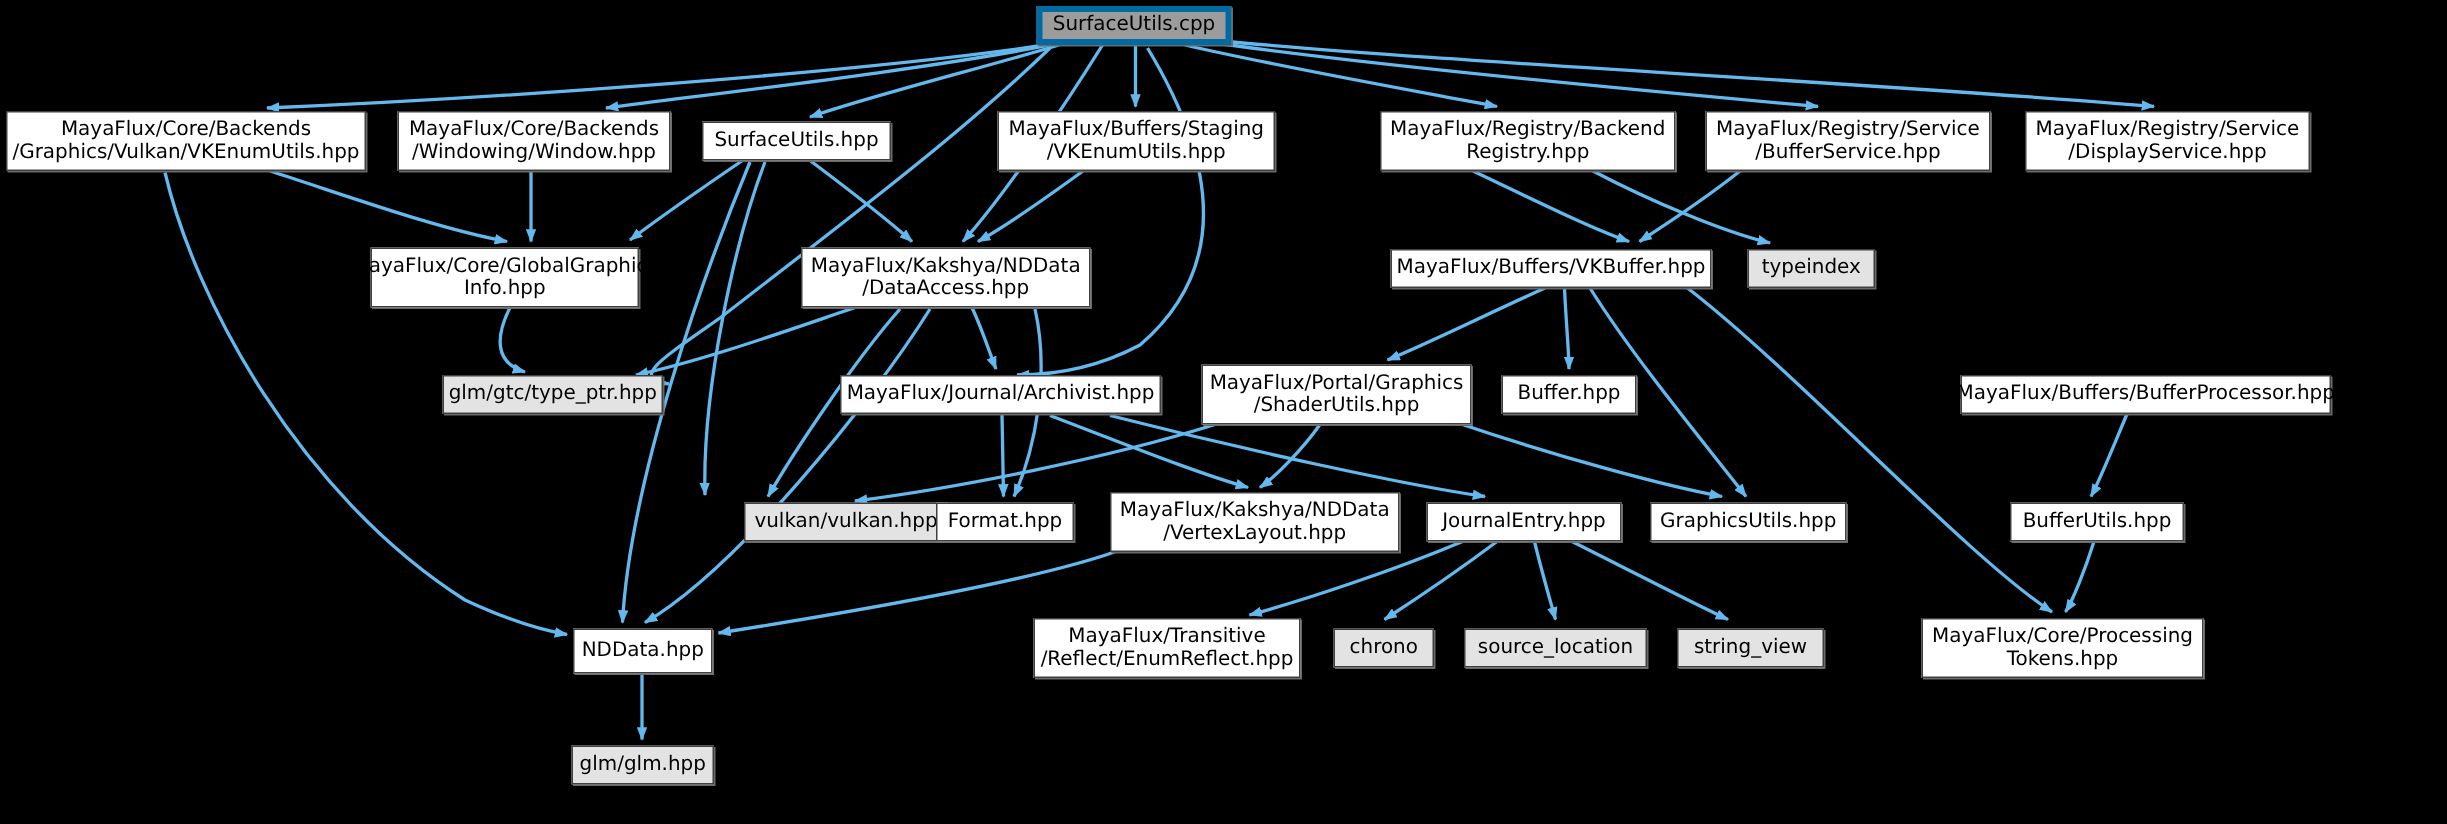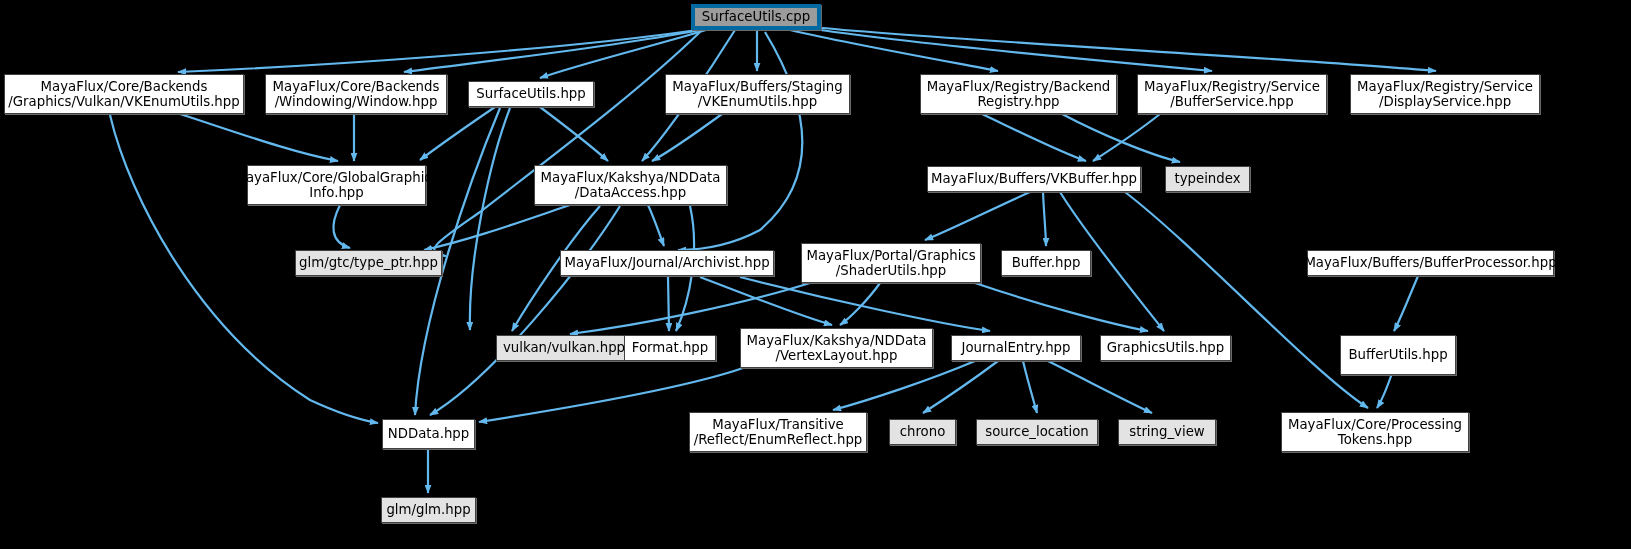--- a/index.html
+++ b/index.html
@@ -135,21 +135,21 @@
       <div class="node" style="left: 801px; top: 243px; width: 180px; height: 40px; text-align: center;"><span class="node-label">MayaFlux/Portal/Graphics
 /ShaderUtils.hpp</span></div>
       <div class="node" style="left: 1001px; top: 250px; width: 90px; height: 26px;"><span class="node-label">Buffer.hpp</span></div>
       <div class="node" style="left: 1307px; top: 250px; width: 247px; height: 26px;"><span class="node-label">MayaFlux/Buffers/BufferProcessor.hpp</span></div>
       <div class="node sys" style="left: 464px; top: 335px; width: 136px; height: 26px; margin-left: 32px;"><span class="node-label">vulkan/vulkan.hpp</span></div>
       <div class="node" style="left: 624px; top: 335px; width: 92px; height: 26px;"><span class="node-label">Format.hpp</span></div>
       <div class="node" style="left: 740px; top: 328px; width: 193px; height: 40px;"><span class="node-label">MayaFlux/Kakshya/NDData
 /VertexLayout.hpp</span></div>
       <div class="node" style="left: 951px; top: 335px; width: 130px; height: 26px;"><span class="node-label">JournalEntry.hpp</span></div>
       <div class="node" style="left: 1100px; top: 335px; width: 131px; height: 26px;"><span class="node-label">GraphicsUtils.hpp</span></div>
-      <div class="node" style="left: 1340px; top: 335px; width: 116px; height: 40px;"><span class="node-label">BufferUtils.hpp</span></div>
+      <div class="node" style="left: 1340px; top: 335px; width: 116px; height: 26px;"><span class="node-label">BufferUtils.hpp</span></div>
       <div class="node" style="left: 382px; top: 419px; width: 93px; height: 30px;"><span class="node-label">NDData.hpp</span></div>
       <div class="node" style="left: 689px; top: 412px; width: 178px; height: 40px;"><span class="node-label">MayaFlux/Transitive
 /Reflect/EnumReflect.hpp</span></div>
       <div class="node sys" style="left: 889px; top: 419px; width: 67px; height: 26px;"><span class="node-label">chrono</span></div>
       <div class="node sys" style="left: 976px; top: 419px; width: 122px; height: 26px;"><span class="node-label">source_location</span></div>
       <div class="node sys" style="left: 1118px; top: 419px; width: 98px; height: 26px;"><span class="node-label">string_view</span></div>
       <div class="node" style="left: 1281px; top: 412px; width: 188px; height: 40px;"><span class="node-label">MayaFlux/Core/Processing
 Tokens.hpp</span></div>
       <div class="node sys" style="left: 381px; top: 497px; width: 95px; height: 26px;"><span class="node-label">glm/glm.hpp</span></div>
     </div>

